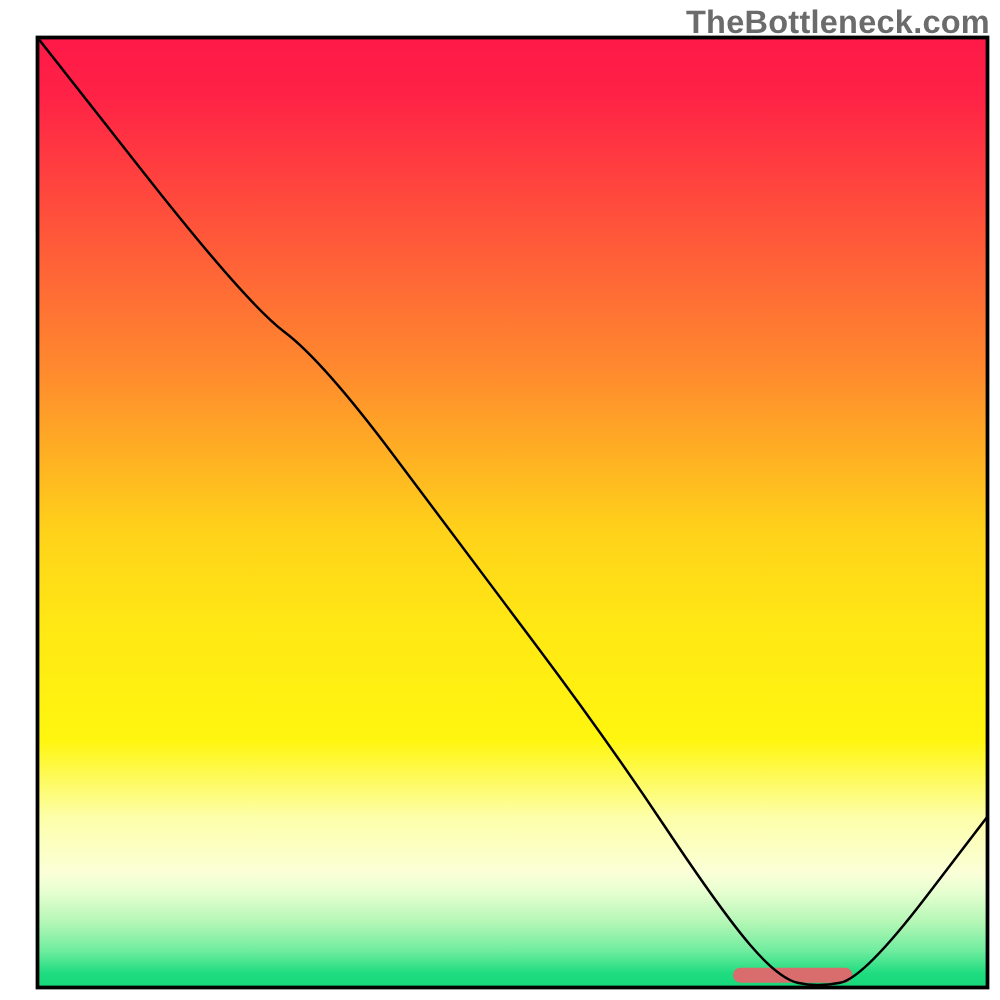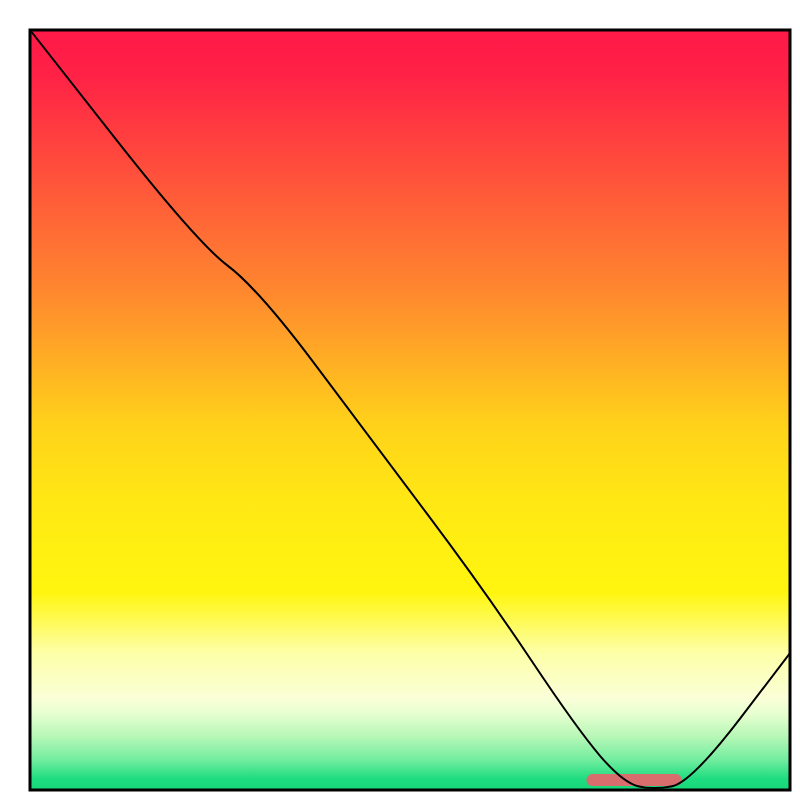--- a/index.html
+++ b/index.html
@@ -28,20 +28,21 @@
   }
   svg {
     display: block;
   }
 </style>
 </head>
 <body>
 
 <div class="frame">
 
+  <div class="watermark">TheBottleneck.com</div>
 
   <svg id="chart-svg" width="800" height="800" viewBox="0 0 800 800">
     <defs>
       <linearGradient id="bg-grad" x1="0" y1="0" x2="0" y2="1">
           <stop offset="0.00%" stop-color="#ff1948"></stop>
           <stop offset="6.00%" stop-color="#ff2246"></stop>
           <stop offset="35.00%" stop-color="#ff8a2e"></stop>
           <stop offset="52.00%" stop-color="#ffd21a"></stop>
           <stop offset="62.00%" stop-color="#ffe814"></stop>
           <stop offset="74.00%" stop-color="#fff60f"></stop>

